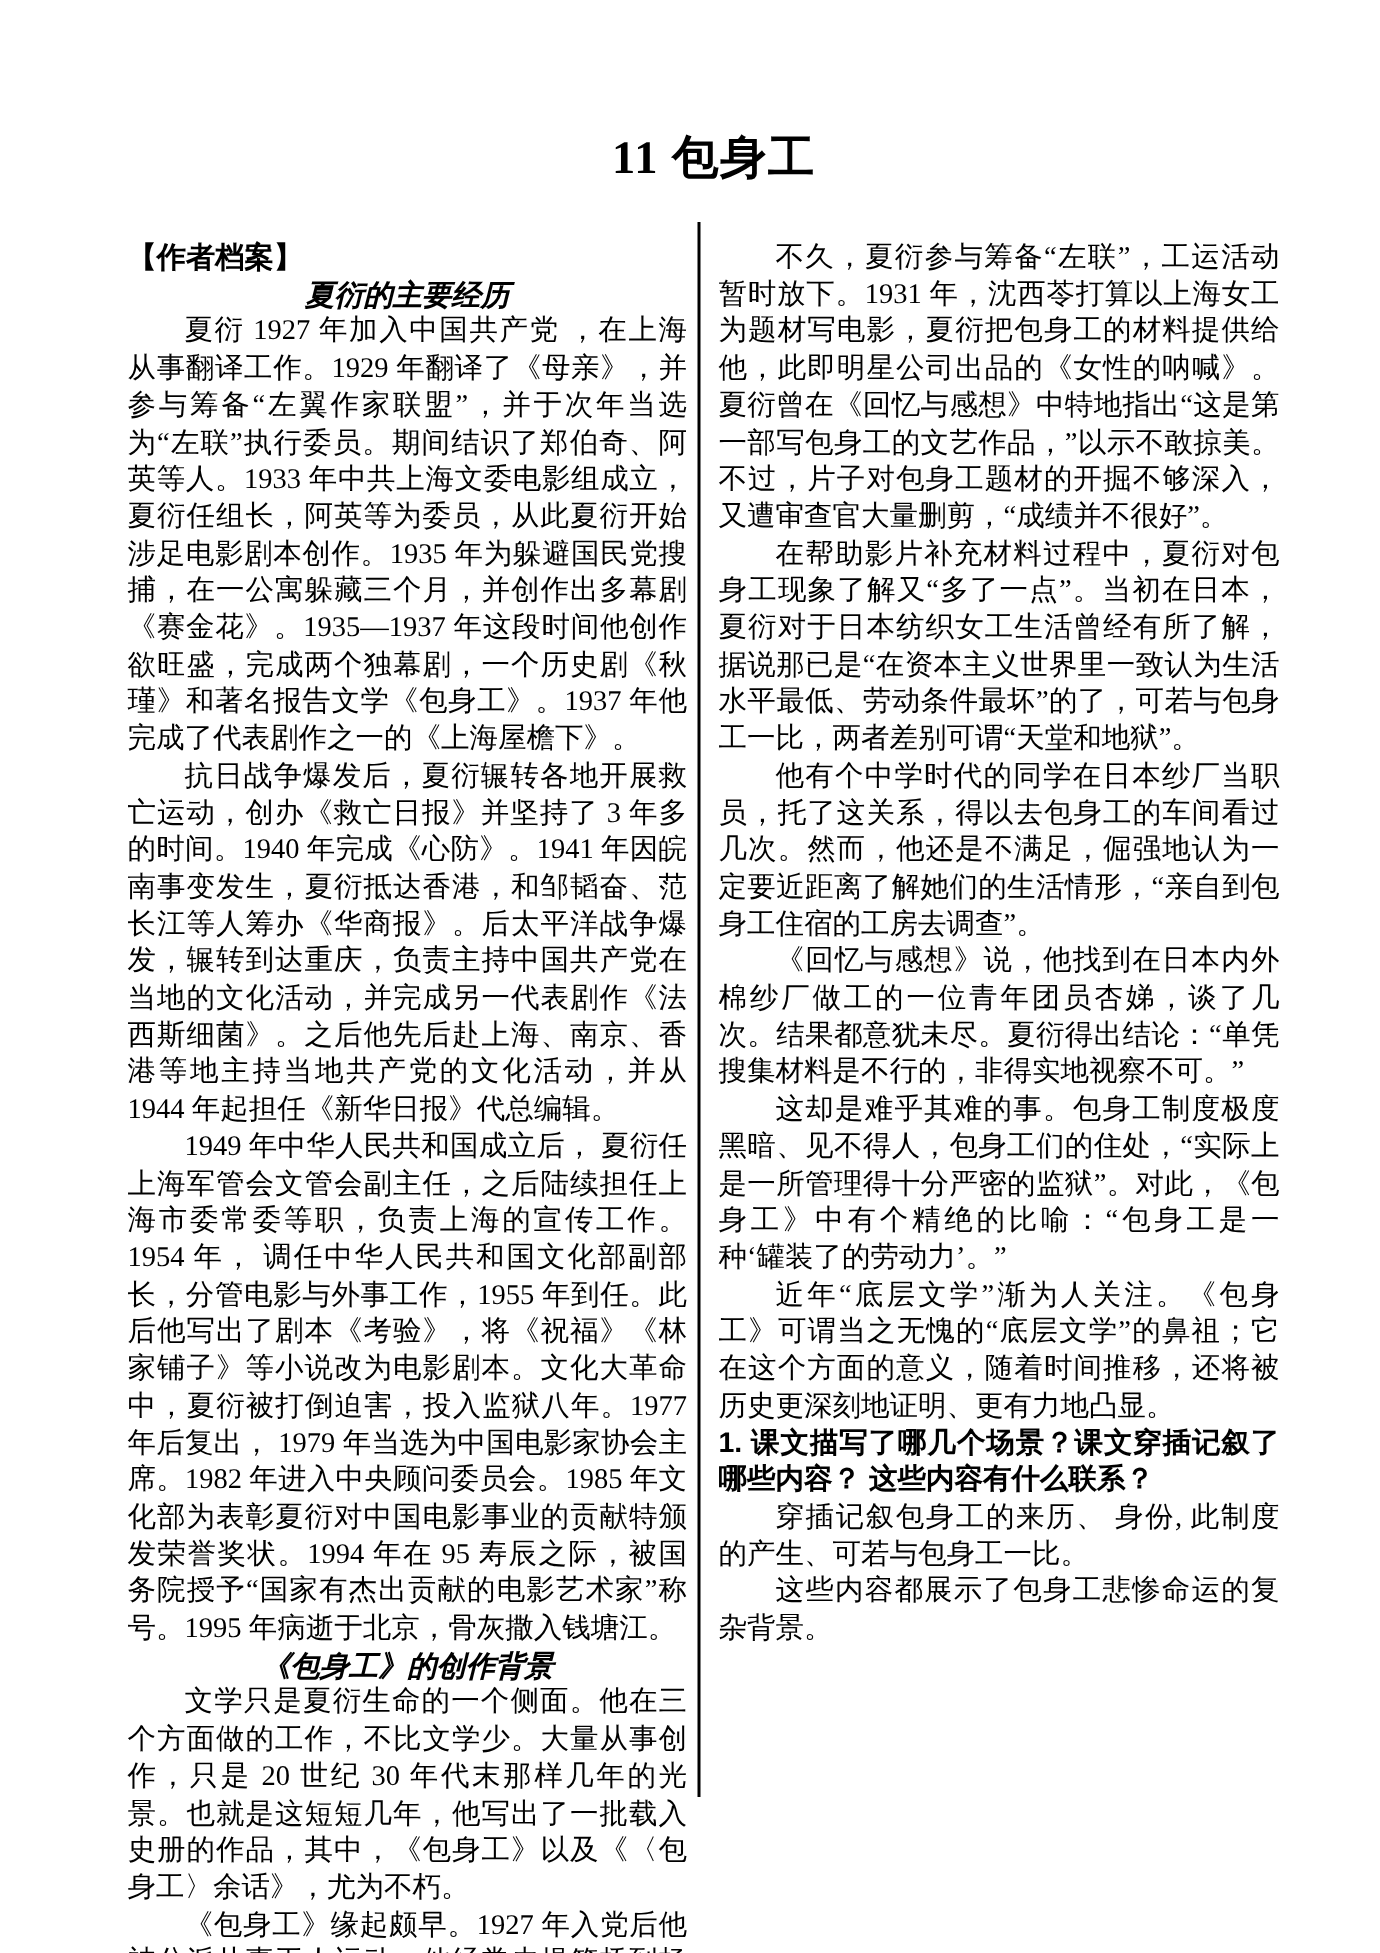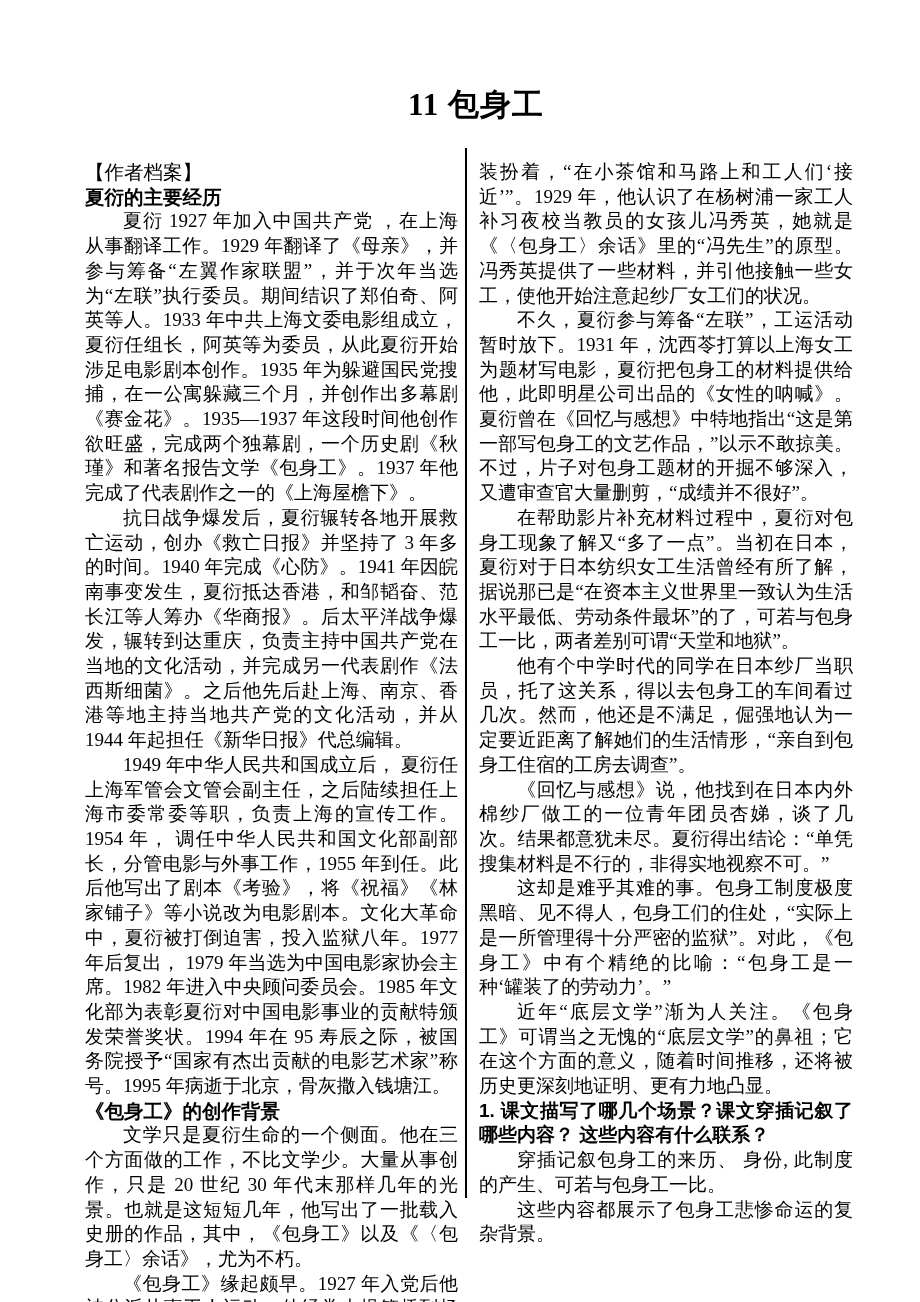--- a/index.html
+++ b/index.html
@@ -44,29 +44,30 @@
     text-align: justify;
     text-justify: inter-character;
     line-break: loose;
   }
   .col-left  { left: 85px;  width: 373px; }
   .col-right { left: 479px; width: 374px; }
   .col p { margin: 0; padding: 0; }
   .para { text-indent: 2em; }
   .cont { text-indent: 0; }
   .hd {
-    font-weight: normal;
+    font-weight: bold;
     font-family: "Liberation Sans", "DejaVu Sans", sans-serif;
     font-size: 19.5px;
   }
   .center-hd {
     font-weight: bold;
-    text-align: left;
+    text-align: center;
     font-family: "Liberation Sans", "DejaVu Sans", sans-serif;
     font-size: 19.5px;
+    font-style: italic;
   }
   .question {
     font-weight: bold;
     font-family: "Liberation Sans", "DejaVu Sans", sans-serif;
     text-indent: 0;
   }
   .hint { text-indent: 2em; }
   .hint-label {
     font-weight: bold;
     font-family: "Liberation Sans", "DejaVu Sans", sans-serif;
@@ -86,21 +87,20 @@
     <p class="center-hd">夏衍的主要经历</p>
     <p class="para">夏衍 1927 年加入中国共产党 ，在上海从事翻译工作。1929 年翻译了《母亲》，并参与筹备“左翼作家联盟”，并于次年当选为“左联”执行委员。期间结识了郑伯奇、阿英等人。1933 年中共上海文委电影组成立，夏衍任组长，阿英等为委员，从此夏衍开始涉足电影剧本创作。1935 年为躲避国民党搜捕，在一公寓躲藏三个月，并创作出多幕剧《赛金花》。1935—1937 年这段时间他创作欲旺盛，完成两个独幕剧，一个历史剧《秋瑾》和著名报告文学《包身工》。1937 年他完成了代表剧作之一的《上海屋檐下》。</p>
     <p class="para">抗日战争爆发后，夏衍辗转各地开展救亡运动，创办《救亡日报》并坚持了 3 年多的时间。1940 年完成《心防》。1941 年因皖南事变发生，夏衍抵达香港，和邹韬奋、范长江等人筹办《华商报》。后太平洋战争爆发，辗转到达重庆，负责主持中国共产党在当地的文化活动，并完成另一代表剧作《法西斯细菌》。之后他先后赴上海、南京、香港等地主持当地共产党的文化活动，并从 1944 年起担任《新华日报》代总编辑。</p>
     <p class="para">1949 年中华人民共和国成立后， 夏衍任上海军管会文管会副主任，之后陆续担任上海市委常委等职，负责上海的宣传工作。1954 年， 调任中华人民共和国文化部副部长，分管电影与外事工作，1955 年到任。此后他写出了剧本《考验》，将《祝福》《林家铺子》等小说改为电影剧本。文化大革命中，夏衍被打倒迫害，投入监狱八年。1977 年后复出， 1979 年当选为中国电影家协会主席。1982 年进入中央顾问委员会。1985 年文化部为表彰夏衍对中国电影事业的贡献特颁发荣誉奖状。1994 年在 95 寿辰之际，被国务院授予“国家有杰出贡献的电影艺术家”称号。1995 年病逝于北京，骨灰撒入钱塘江。</p>
     <p class="center-hd">《包身工》的创作背景</p>
     <p class="para">文学只是夏衍生命的一个侧面。他在三个方面做的工作，不比文学少。大量从事创作，只是 20 世纪 30 年代末那样几年的光景。也就是这短短几年，他写出了一批载入史册的作品，其中，《包身工》以及《〈包身工〉余话》，尤为不朽。</p>
     <p class="para">《包身工》缘起颇早。1927 年入党后他被分派从事工人运动。他经常去提篮桥到杨树浦一带，那里是工厂区，有日企“内外棉”、英企“怡和纱厂”等。夏衍把头发推成小平头，从旧货店买来粗蓝布短衫裤，</p>
   </div>
 
   <div class="col col-right">
-    <p class="cont">装扮着，“在小茶馆和马路上和工人们‘接近’”。1929 年，他认识了在杨树浦一家工人补习夜校当教员的女孩儿冯秀英，她就是《〈包身工〉余话》里的“冯先生”的原型。冯秀英提供了一些材料，并引他接触一些女工，使他开始注意起纱厂女工们的状况。</p>
     <p class="para">不久，夏衍参与筹备“左联”，工运活动暂时放下。1931 年，沈西苓打算以上海女工为题材写电影，夏衍把包身工的材料提供给他，此即明星公司出品的《女性的呐喊》。夏衍曾在《回忆与感想》中特地指出“这是第一部写包身工的文艺作品，”以示不敢掠美。不过，片子对包身工题材的开掘不够深入，又遭审查官大量删剪，“成绩并不很好”。</p>
     <p class="para">在帮助影片补充材料过程中，夏衍对包身工现象了解又“多了一点”。当初在日本，夏衍对于日本纺织女工生活曾经有所了解，据说那已是“在资本主义世界里一致认为生活水平最低、劳动条件最坏”的了，可若与包身工一比，两者差别可谓“天堂和地狱”。</p>
     <p class="para">他有个中学时代的同学在日本纱厂当职员，托了这关系，得以去包身工的车间看过几次。然而，他还是不满足，倔强地认为一定要近距离了解她们的生活情形，“亲自到包身工住宿的工房去调查”。</p>
     <p class="para">《回忆与感想》说，他找到在日本内外棉纱厂做工的一位青年团员杏娣，谈了几次。结果都意犹未尽。夏衍得出结论：“单凭搜集材料是不行的，非得实地视察不可。”</p>
     <p class="para">这却是难乎其难的事。包身工制度极度黑暗、见不得人，包身工们的住处，“实际上是一所管理得十分严密的监狱”。对此，《包身工》中有个精绝的比喻：“包身工是一种‘罐装了的劳动力’。”</p>
     <p class="para">近年“底层文学”渐为人关注。《包身工》可谓当之无愧的“底层文学”的鼻祖；它在这个方面的意义，随着时间推移，还将被历史更深刻地证明、更有力地凸显。</p>
     <p class="question">1. 课文描写了哪几个场景？课文穿插记叙了哪些内容？ 这些内容有什么联系？</p>
     <p class="hint">穿插记叙包身工的来历、 身份, 此制度的产生、可若与包身工一比。</p>
     <p class="hint">这些内容都展示了包身工悲惨命运的复杂背景。</p>
 

